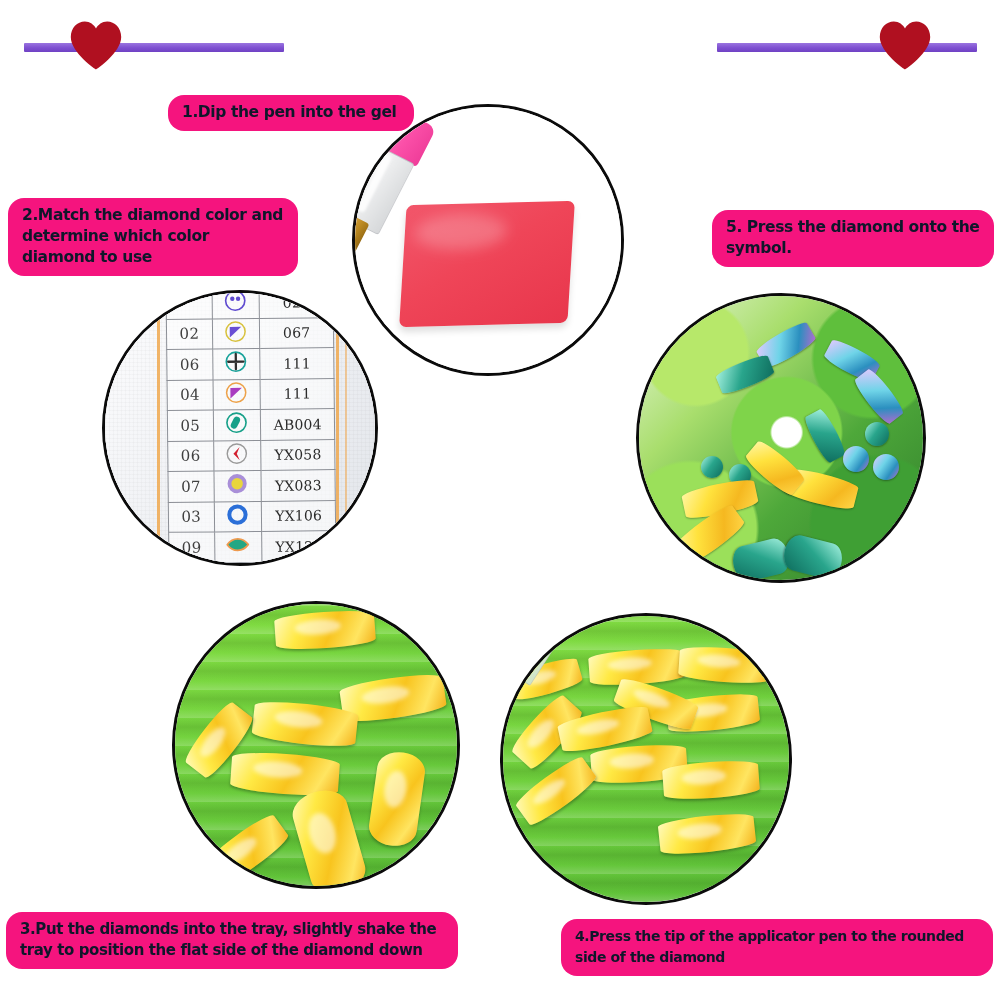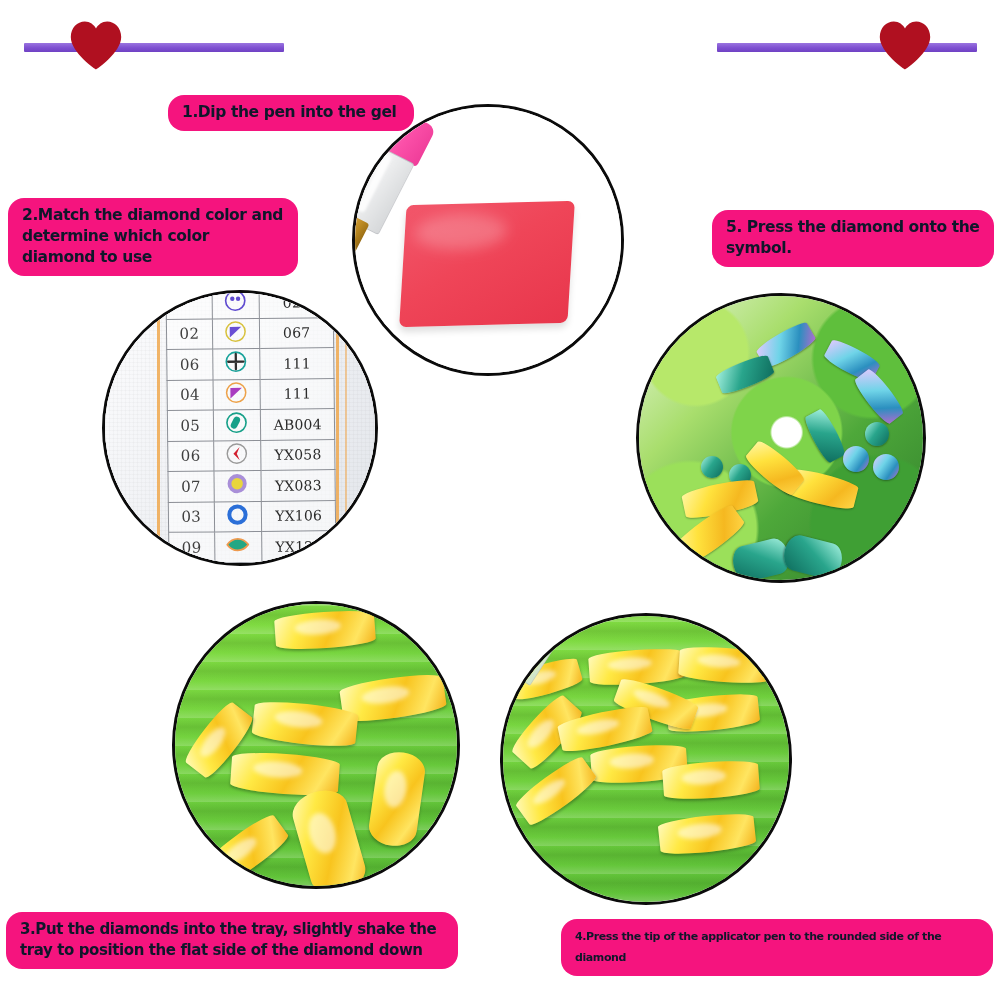--- a/index.html
+++ b/index.html
@@ -69,21 +69,21 @@
     line-height: 21px;
     padding: 7px 14px 8px 14px;
     box-sizing: border-box;
     letter-spacing: -0.4px;
     z-index: 40;
   }
   #pill-1 { left: 168px; top: 95px;  width: 246px; }
   #pill-2 { left: 8px;   top: 198px; width: 290px; }
   #pill-5 { left: 712px; top: 210px; width: 282px; }
   #pill-3 { left: 6px;   top: 912px; width: 452px; font-size: 15px; }
-  #pill-4 { left: 561px; top: 919px; width: 432px; font-size: 11px; }
+  #pill-4 { left: 561px; top: 919px; width: 432px; font-size: 14px; }
 
   
   .circle {
     position: absolute;
     border-radius: 50%;
     border: 3px solid #0b0b0b;
     box-sizing: border-box;
     overflow: hidden;
     background: #ffffff;
   }

